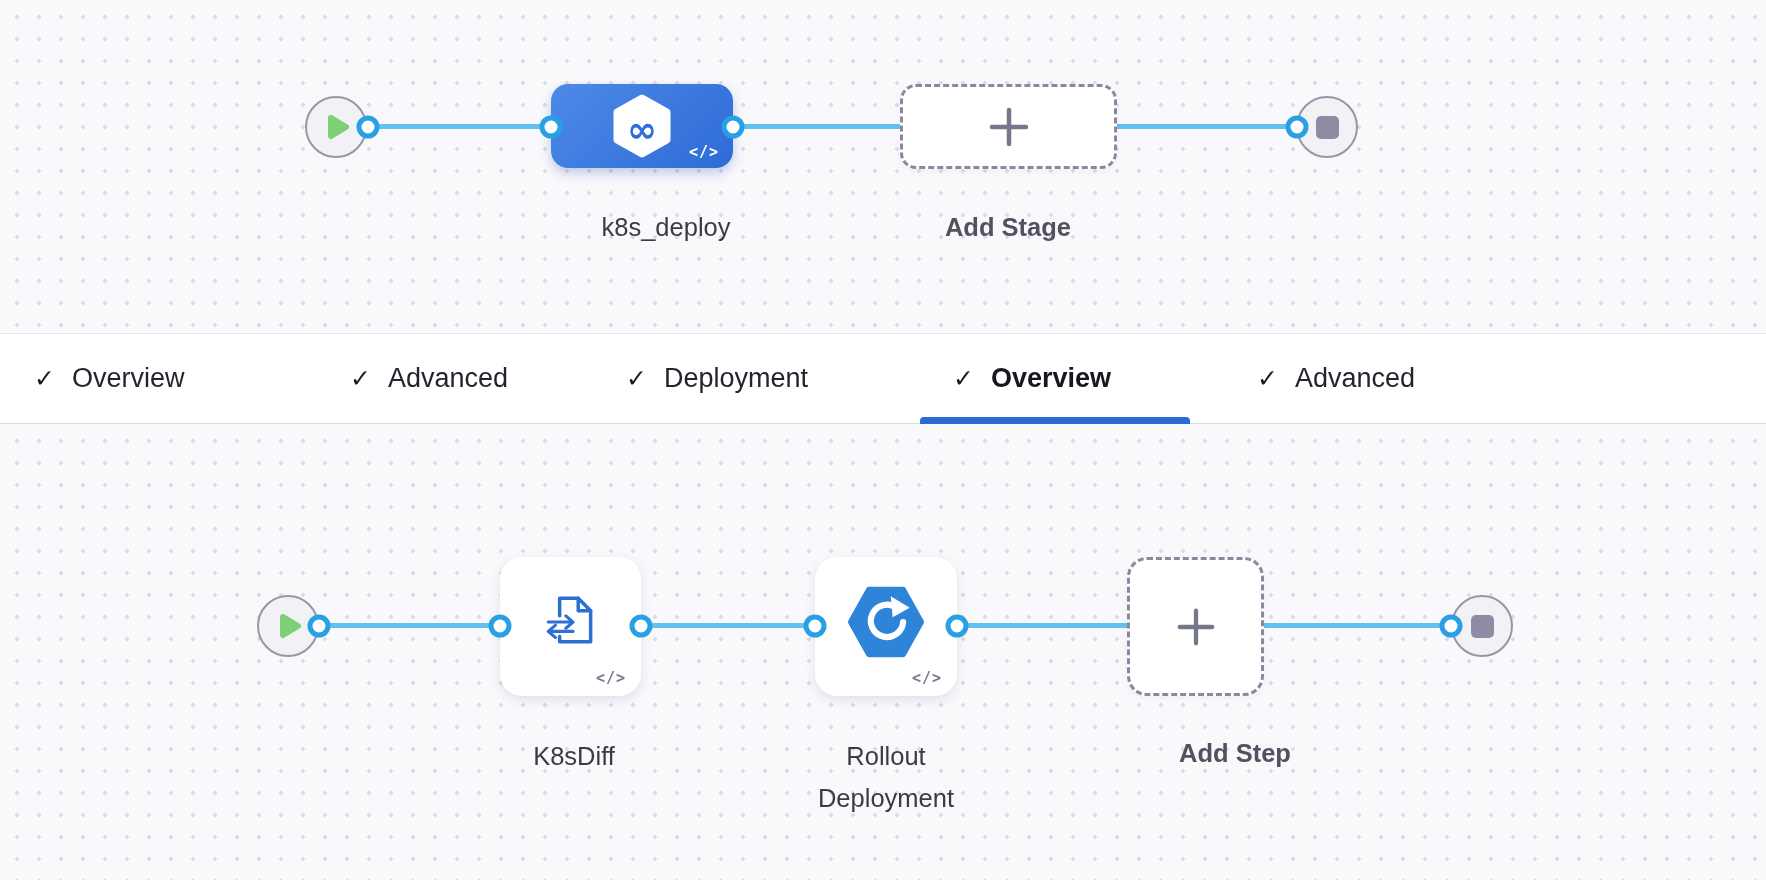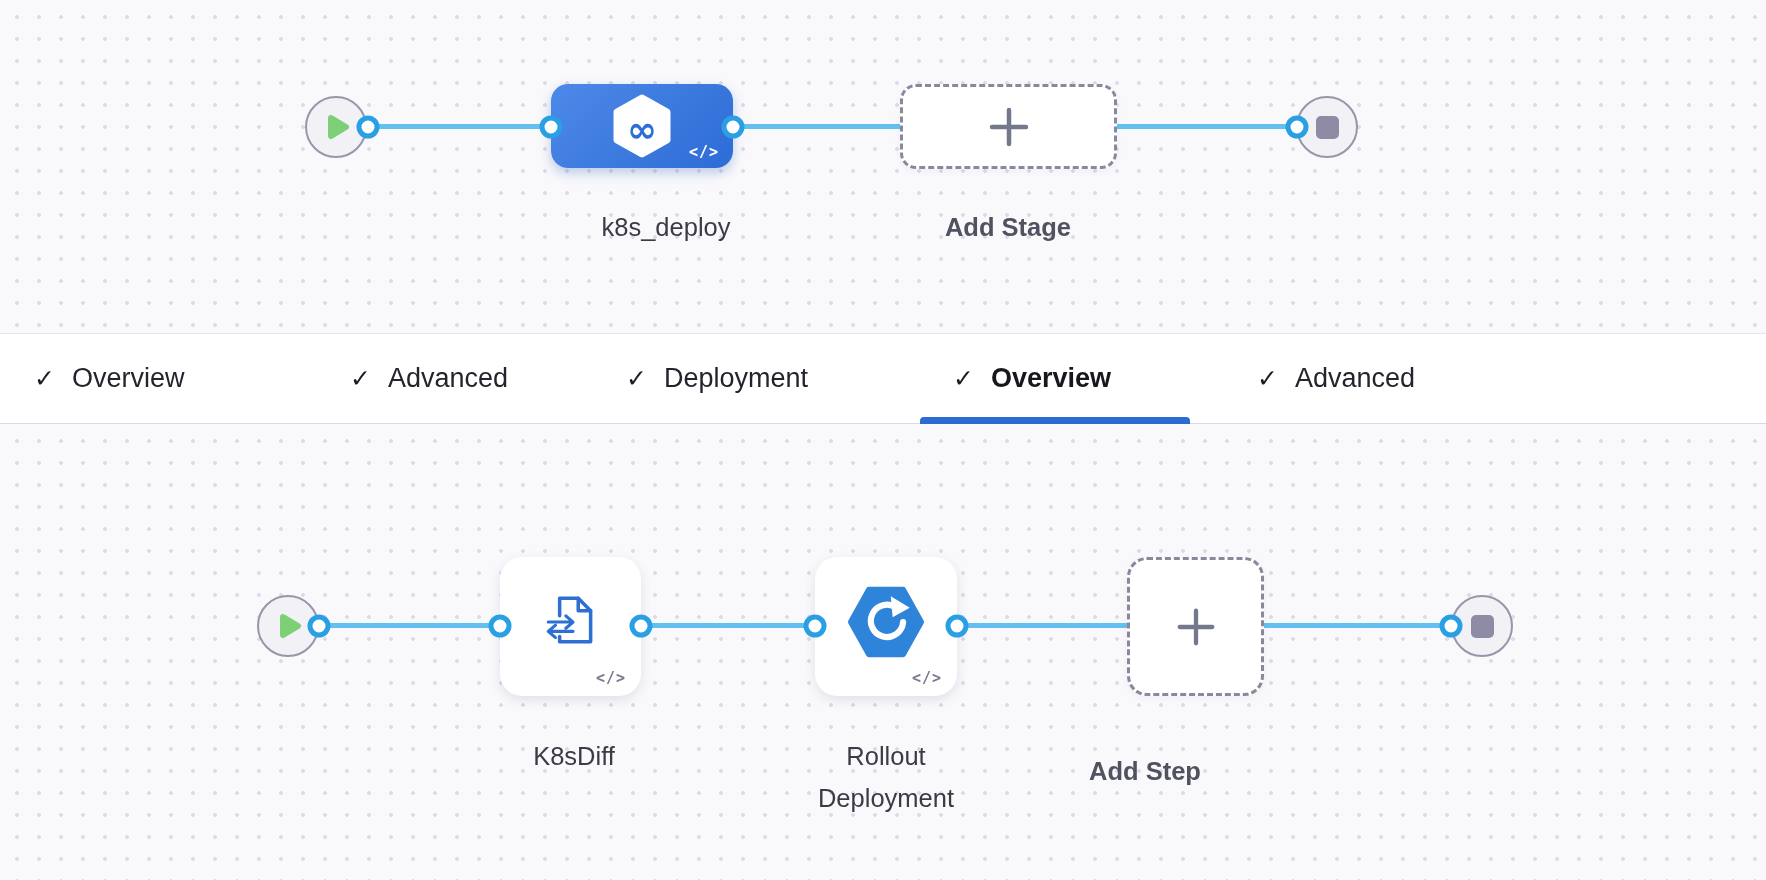--- a/index.html
+++ b/index.html
@@ -151,16 +151,16 @@
       </svg>
     </div>
 
     <div class="terminal" style="left:1451px;top:171px;">
       <div class="stop-square"></div>
     </div>
     <div class="port" style="left:1451px;top:202px;"></div>
 
     <div class="node-label" style="left:424px;top:311px;width:300px;">K8sDiff</div>
     <div class="node-label" style="left:796px;top:311px;width:180px;text-align:center;">Rollout Deployment</div>
-    <div class="node-label add" style="left:995px;top:308px;width:300px;margin-top:18px;">Add Step</div>
+    <div class="node-label add" style="left:1085px;top:308px;width:300px;">Add Step</div>
   </div>
 
 </div>
 
 </body></html>

